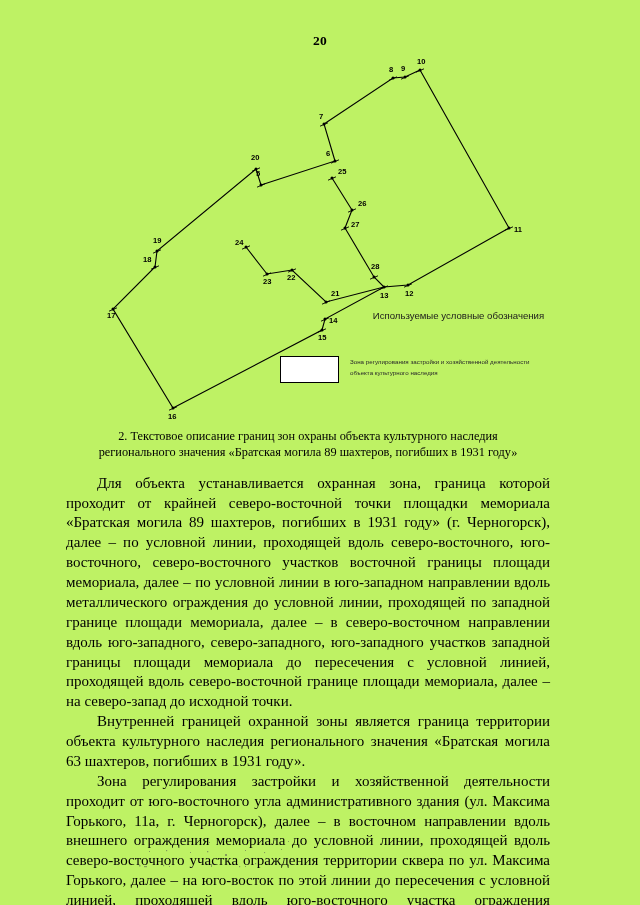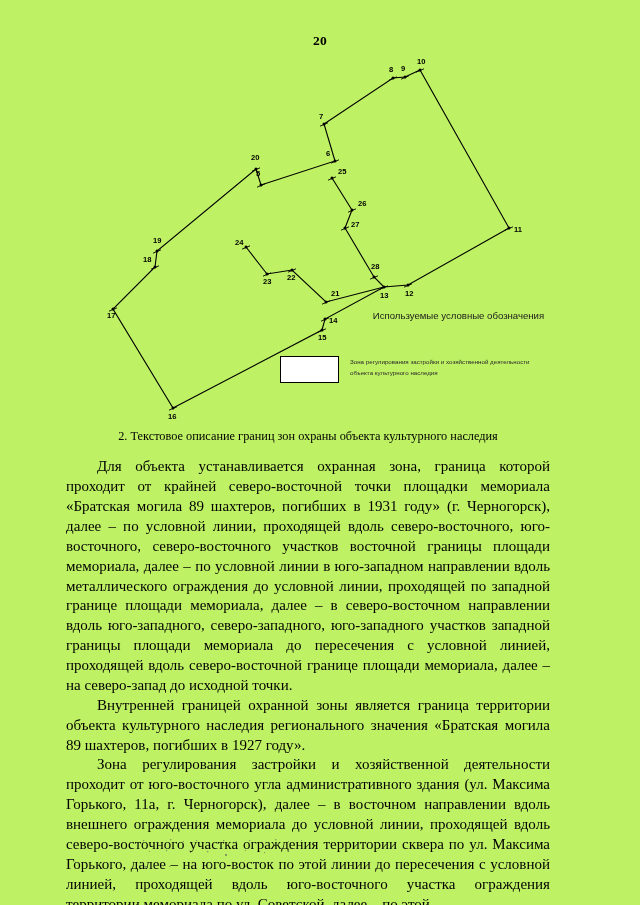--- a/index.html
+++ b/index.html
@@ -269,23 +269,24 @@
     <div id="legend-row">
       <div id="legend-swatch"></div>
       <div id="legend-text">Зона регулирования застройки и хозяйственной деятельности объекта культурного наследия</div>
     </div>
   </div>
 
   <div id="doc-body">
     <div class="heading">
       <span>2. Текстовое описание границ зон охраны объекта культурного наследия</span>
       <br>
+      <span>регионального значения «Братская могила 89 шахтеров, погибших в 1931 году»</span>
     </div>
     <p class="para">Для объекта устанавливается охранная зона, граница которой проходит от крайней северо-восточной точки площадки мемориала «Братская могила 89 шахтеров, погибших в 1931 году» (г. Черногорск), далее – по условной линии, проходящей вдоль северо-восточного, юго-восточного, северо-восточного участков восточной границы площади мемориала, далее – по условной линии в юго-западном направлении вдоль металлического ограждения до условной линии, проходящей по западной границе площади мемориала, далее – в северо-восточном направлении вдоль юго-западного, северо-западного, юго-западного участков западной границы площади мемориала до пересечения с условной линией, проходящей вдоль северо-восточной границе площади мемориала, далее – на северо-запад до исходной точки.</p>
-    <p class="para">Внутренней границей охранной зоны является граница территории объекта культурного наследия регионального значения «Братская могила 89 шахтеров, погибших в 1927 году».</p>
+    <p class="para">Внутренней границей охранной зоны является граница территории объекта культурного наследия регионального значения «Братская могила 63 шахтеров, погибших в 1931 году».</p>
     <p class="para">Зона регулирования застройки и хозяйственной деятельности проходит от юго-восточного угла административного здания (ул. Максима Горького, 11а, г. Черногорск), далее – в восточном направлении вдоль внешнего ограждения мемориала до условной линии, проходящей вдоль северо-восточного участка ограждения территории сквера по ул. Максима Горького, далее – на юго-восток по этой линии до пересечения с условной линией, проходящей вдоль юго-восточного участка ограждения территории мемориала по ул. Советской, далее – по этой</p>
   </div>
 
   <svg id="speckle" viewBox="0 0 190 42">
     <g fill="#555">
       <rect x="8" y="2" width="1.2" height="1.2"></rect>
         <rect x="22" y="4" width="1" height="1"></rect>
       <rect x="35" y="1" width="1.4" height="1.4"></rect>
         <rect x="48" y="3" width="1" height="1"></rect>
       <rect x="61" y="2" width="1.2" height="1.2"></rect>

